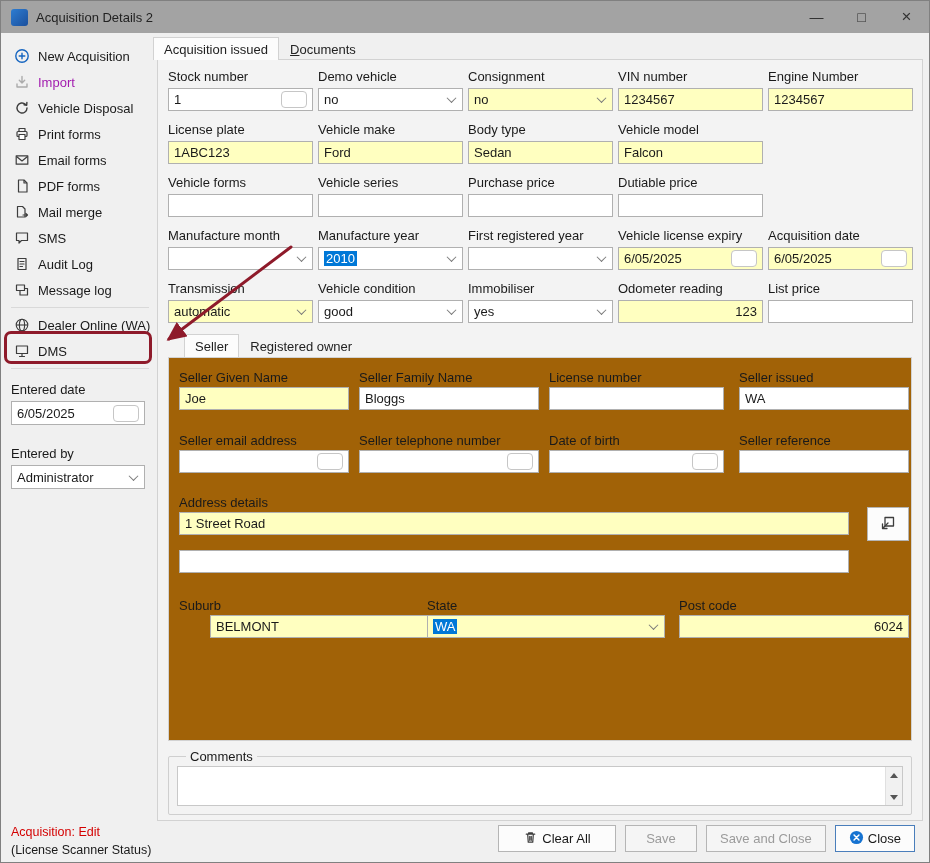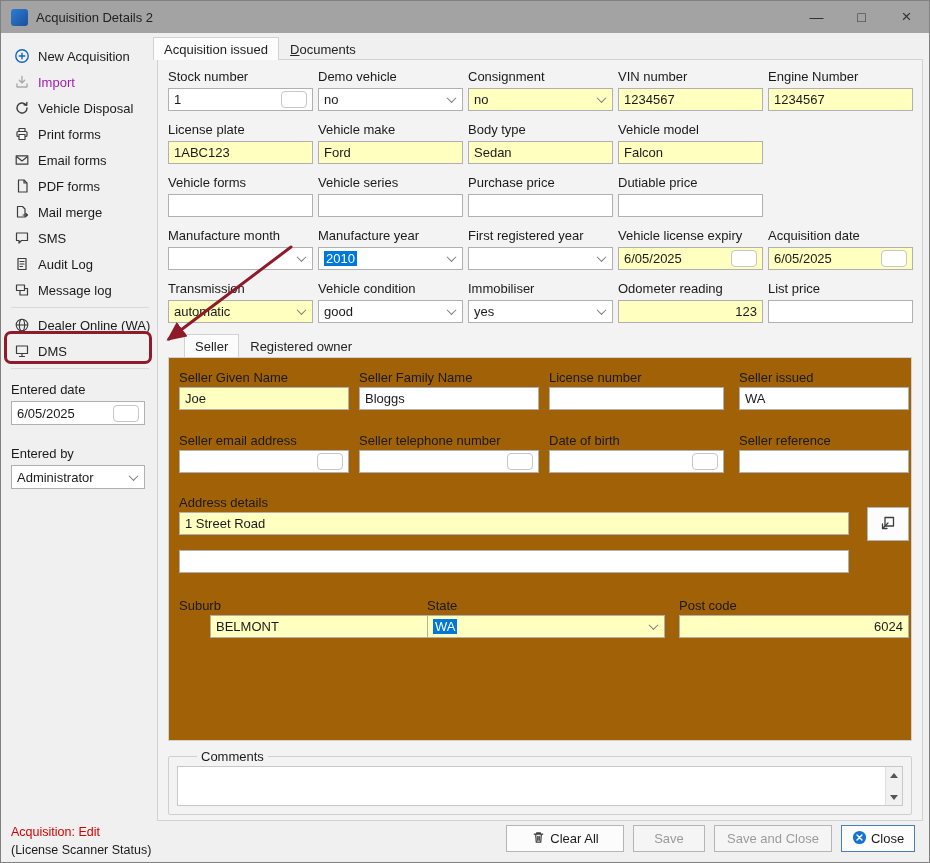--- a/index.html
+++ b/index.html
@@ -51,33 +51,33 @@
     border:1px solid #d2d2d2; background:#f3f3f3; padding:9px 10px; }
   .frow { display:flex; gap:5px; margin-bottom:11px; }
   .field { width:145px; flex:none; }
   
   .sub-tabstrip { display:flex; margin-top:1px;padding-left:16px; }
   .sub-page { position:relative; width:744px; height:384px; border:1px solid #d2d2d2; background:#a16207; }
   .abs { position:absolute; }
   
   .comments-box { margin-top:8px; border:1px solid #cfcfcf; height:66px; padding:2px 8px 8px;
     border-radius:2px; }
-  .comments-box legend { padding:0 4px; margin-left:20px; }
+  .comments-box legend { padding:0 4px; margin-left:9px; }
   .comment-area { position:relative; height:40px; background:#fff; border:1px solid #c8c8c8; }
   .sb { position:absolute; right:0; top:0; bottom:0; width:17px; background:#f1f1f1;
     border-left:1px solid #e0e0e0; display:flex; flex-direction:column; justify-content:space-between; }
   .sb-btn { height:16px; display:flex; align-items:center; justify-content:center; }
   .tri-up { width:0; height:0; border-left:4px solid transparent; border-right:4px solid transparent;
     border-bottom:5px solid #555; }
   .tri-down { width:0; height:0; border-left:4px solid transparent; border-right:4px solid transparent;
     border-top:5px solid #555; }
   
   .footer { position:absolute; right:14px; top:824px; display:flex; gap:9px; }
   .btn { height:27px; border:1px solid #b5b5b5; background:#fcfcfc; display:flex; align-items:center;
-    justify-content:center; gap:4px; padding:0 6px; font-size:13px; cursor:default; }
+    justify-content:center; gap:4px; padding:0 13px; font-size:13px; cursor:default; }
   .btn.disabled { color:#9b9b9b; background:#f5f5f5; }
   .btn.default { border-color:#4a7ebb; }
   .status { position:absolute; left:10px; top:822px; font-size:12.5px; line-height:18px; }
   .status .red { color:#d40000; }
   
   .ann-box { position:absolute; left:3px; top:330px; width:148px; height:33px;
     border:3px solid #8e1a2a; border-radius:7px; z-index:40; pointer-events:none; }
   .ann-arrow { position:absolute; left:140px; top:236px; z-index:40; pointer-events:none; }
 </style>
 </head>

